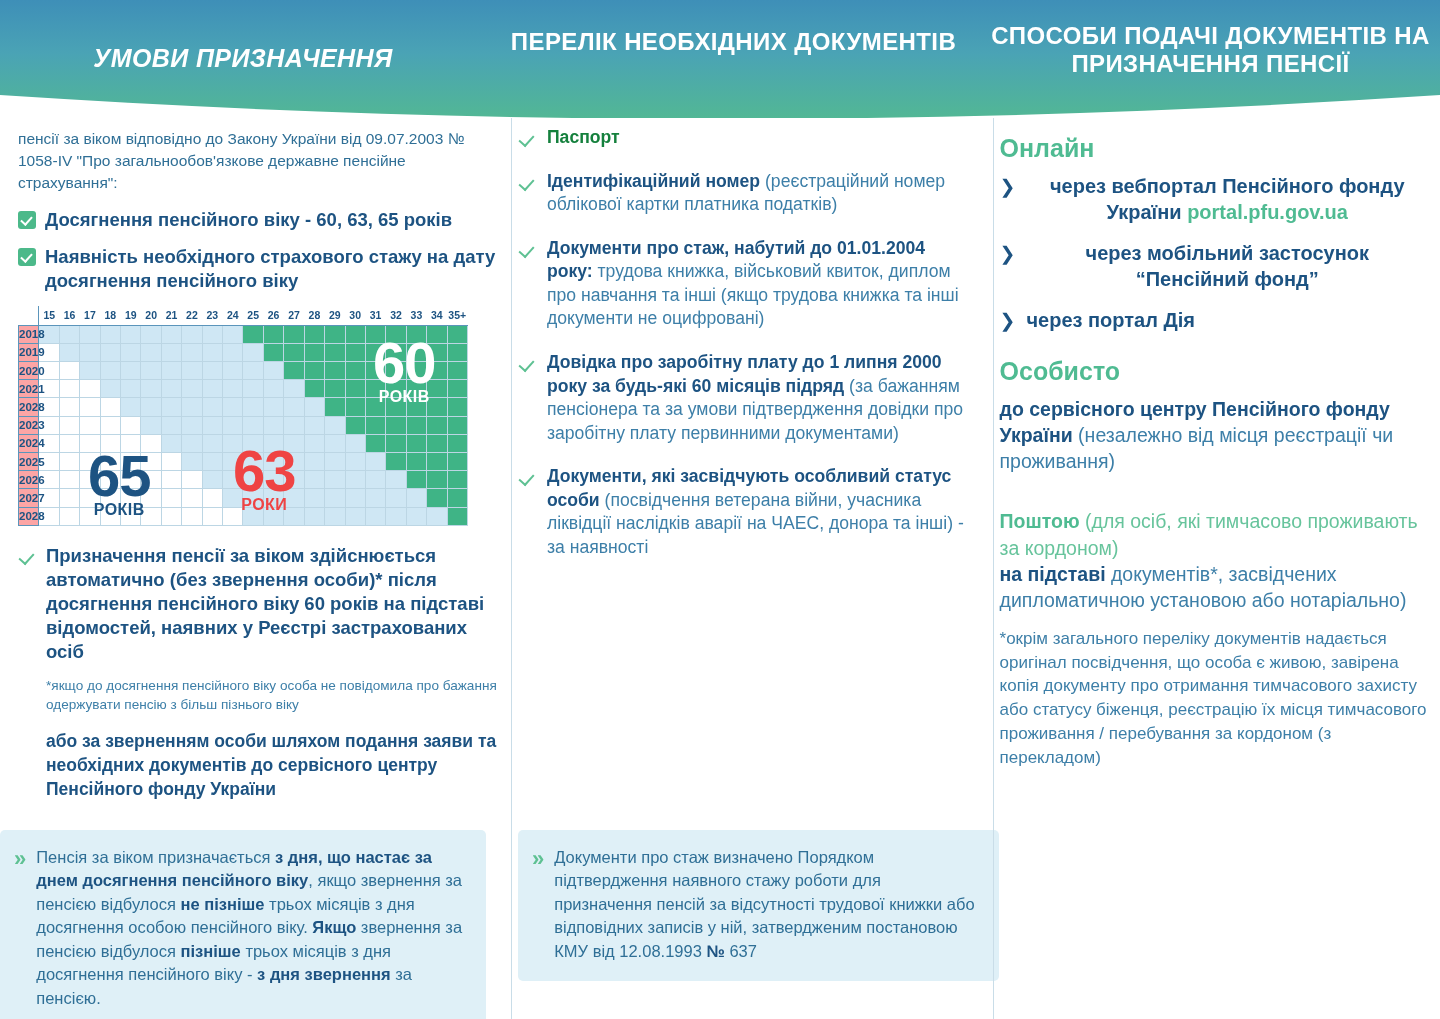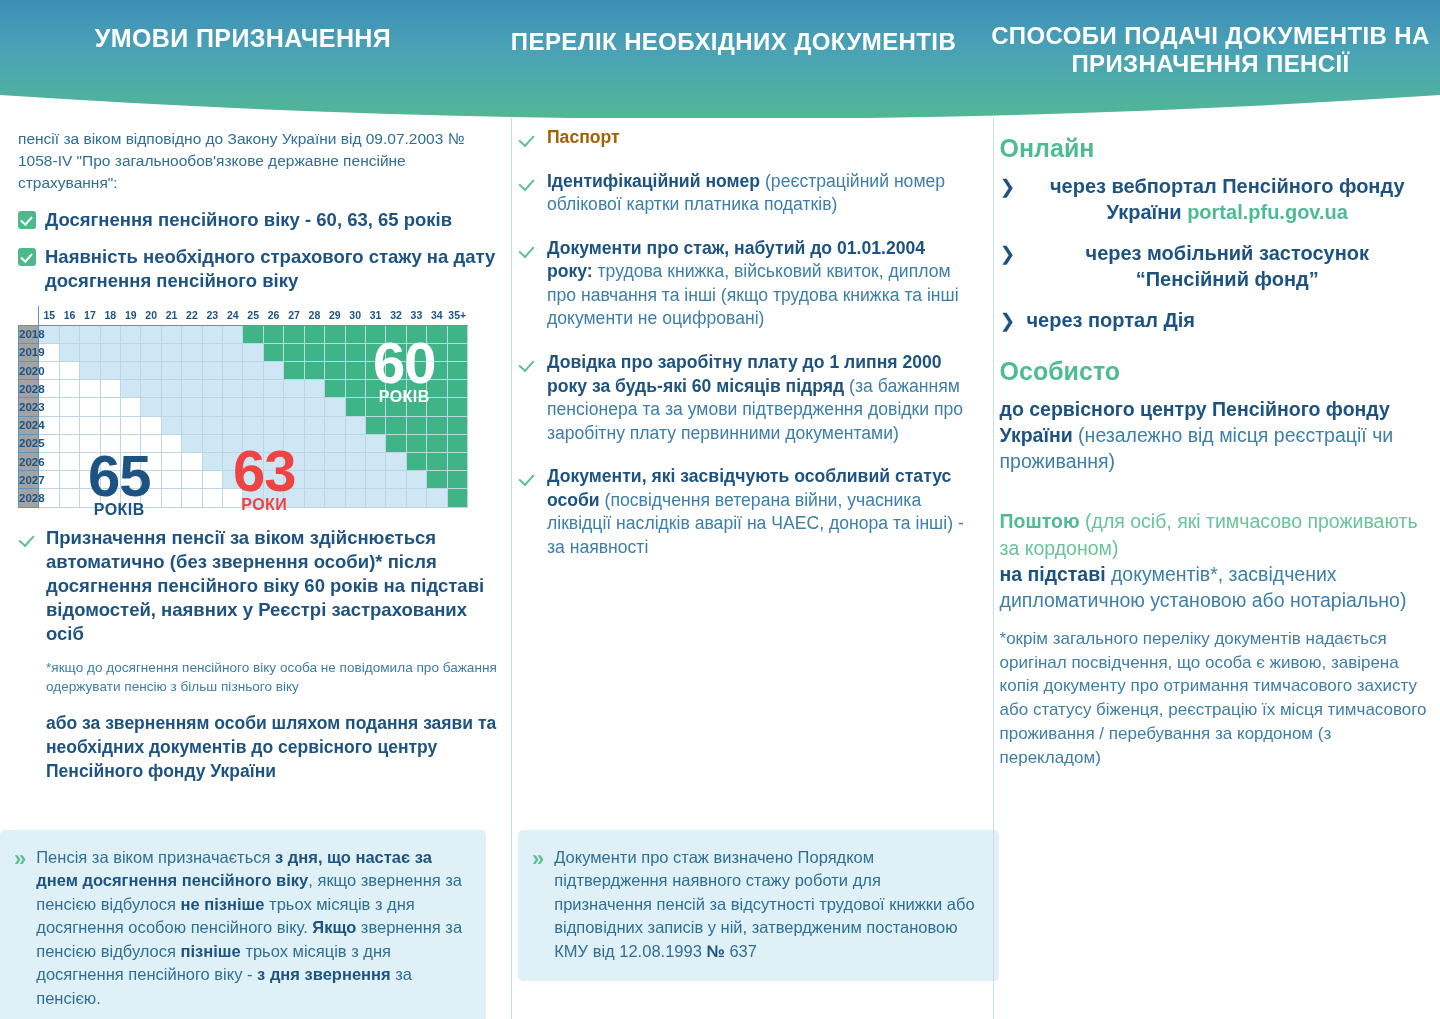--- a/index.html
+++ b/index.html
@@ -18,21 +18,21 @@
     position:absolute; top:0; left:0; width:1440px; height:118px;
     background:linear-gradient(180deg,#3e8fb8 0%, #4aa3b5 45%, #52b795 100%);
     overflow:hidden;
   }
   .header-band svg.wave { position:absolute; bottom:-1px; left:0; width:1440px; height:30px; display:block; }
   .header-cols {
     position:absolute; top:0; left:0; width:1440px; height:118px;
     display:flex;
   }
   .hcol { flex:0 0 auto; display:flex; align-items:flex-start; justify-content:center; }
-  .hcol.c1 { width:486px; padding-top:24px; }
+  .hcol.c1 { width:486px; padding-top:44px;font-style:italic; }
   .hcol.c2 { width:495px; padding-top:28px; }
   .hcol.c3 { width:459px; padding-top:22px; }
   .htitle {
     color:#ffffff; font-weight:bold; text-align:center;
     font-size:25px; line-height:1.18; letter-spacing:0.4px;
     text-transform:uppercase; font-stretch:condensed;
   }
   .hcol.c2 .htitle, .hcol.c3 .htitle { font-size:24px; }
 
   
@@ -94,21 +94,21 @@
   .rc-foot { font-size:17px; line-height:1.4; color:#3d7fa8; margin-top:14px; }
 
   
   .matrix-wrap { position:relative; margin:4px 0 18px 0; width:450px; }
   table.matrix { border-collapse:collapse; width:450px; table-layout:fixed; }
   table.matrix td, table.matrix th {
     border:1px solid #bcd6e4; height:18.2px; padding:0; font-size:0;
   }
   table.matrix th.yr {
     width:52px; font-size:11.5px; font-weight:bold; color:#1d5382;
-    text-align:right; padding-right:5px; background:#a3a3a3; border-color:#5b95bb;
+    text-align:right; padding-right:5px; background:#fca5a5; border-color:#5b95bb;
   }
   table.matrix th.hd {
     font-size:10.5px; font-weight:bold; color:#1d5382; text-align:center;
     background:#ffffff; border:none; border-bottom:1px solid #5b95bb; height:19px;
   }
   table.matrix th.corner { border:none; border-bottom:1px solid #5b95bb; border-right:1px solid #5b95bb; }
   td.c-white { background:#ffffff; }
   td.c-blue  { background:#cfe7f4; }
   td.c-green { background:#3fb486; border-color:#6cc7a3; }
   .big-label { position:absolute; font-weight:bold; text-align:center; line-height:0.86; pointer-events:none; }
@@ -249,20 +249,44 @@
                 <td class="c-green"></td>
                 <td class="c-green"></td>
                 <td class="c-green"></td>
                 <td class="c-green"></td>
                 <td class="c-green"></td>
                 <td class="c-green"></td>
                 <td class="c-green"></td>
                 <td class="c-green"></td>
               </tr>
               <tr>
+                <th class="yr">2021</th>
+                <td class="c-white"></td>
+                <td class="c-white"></td>
+                <td class="c-white"></td>
+                <td class="c-blue"></td>
+                <td class="c-blue"></td>
+                <td class="c-blue"></td>
+                <td class="c-blue"></td>
+                <td class="c-blue"></td>
+                <td class="c-blue"></td>
+                <td class="c-blue"></td>
+                <td class="c-blue"></td>
+                <td class="c-blue"></td>
+                <td class="c-blue"></td>
+                <td class="c-green"></td>
+                <td class="c-green"></td>
+                <td class="c-green"></td>
+                <td class="c-green"></td>
+                <td class="c-green"></td>
+                <td class="c-green"></td>
+                <td class="c-green"></td>
+                <td class="c-green"></td>
+              </tr>
+              <tr>
                 <th class="yr">2028</th>
                 <td class="c-white"></td>
                 <td class="c-white"></td>
                 <td class="c-white"></td>
                 <td class="c-white"></td>
                 <td class="c-blue"></td>
                 <td class="c-blue"></td>
                 <td class="c-blue"></td>
                 <td class="c-blue"></td>
                 <td class="c-blue"></td>
@@ -450,21 +474,21 @@
         <span class="callout-arrow">»</span>
         <span class="callout-text" id="left-callout-text"><span>Пенсія за віком призначається </span><span style="font-weight: bold; color: rgb(29, 83, 130);">з дня, що настає за днем досягнення пенсійного віку</span><span>, якщо звернення за пенсією відбулося </span><span style="font-weight: bold; color: rgb(29, 83, 130);">не пізніше</span><span> трьох місяців з дня досягнення особою пенсійного віку. </span><span style="font-weight: bold; color: rgb(29, 83, 130);">Якщо</span><span> звернення за пенсією відбулося </span><span style="font-weight: bold; color: rgb(29, 83, 130);">пізніше</span><span> трьох місяців з дня досягнення пенсійного віку - </span><span style="font-weight: bold; color: rgb(29, 83, 130);">з дня звернення</span><span> за пенсією.</span></span>
       </div>
       <div class="vdiv" style="right:0;"></div>
     </div>
 
     <div class="col col2">
       <div id="doc-list" style="margin-top:8px;">
           <div class="doc-item">
             <span class="chk-tick"></span>
-            <span class="doc-text"><span style="font-weight: bold; color: #a16207;">Паспорт</span></span>
+            <span class="doc-text"><span style="font-weight: bold; color: #15803d;">Паспорт</span></span>
           </div>
           <div class="doc-item">
             <span class="chk-tick"></span>
             <span class="doc-text"><span style="font-weight: bold; color: rgb(29, 83, 130);">Ідентифікаційний номер</span><span> (реєстраційний номер облікової картки платника податків)</span></span>
           </div>
           <div class="doc-item">
             <span class="chk-tick"></span>
             <span class="doc-text"><span style="font-weight: bold; color: rgb(29, 83, 130);">Документи про стаж, набутий до 01.01.2004 року:</span><span> трудова книжка, військовий квиток, диплом про навчання та інші (якщо трудова книжка та інші документи не оцифровані)</span></span>
           </div>
           <div class="doc-item">

